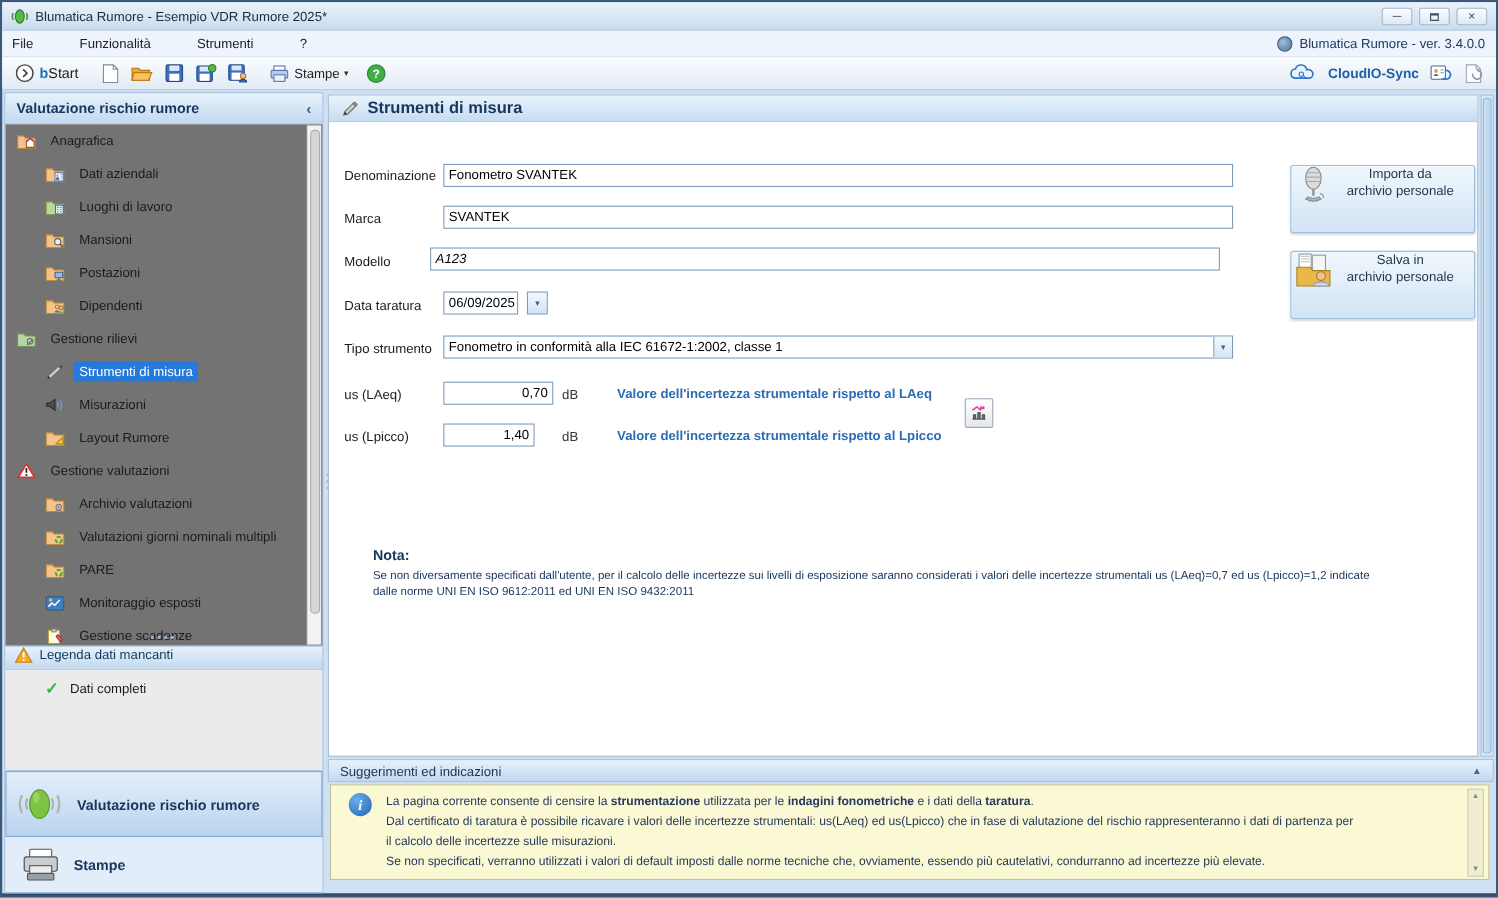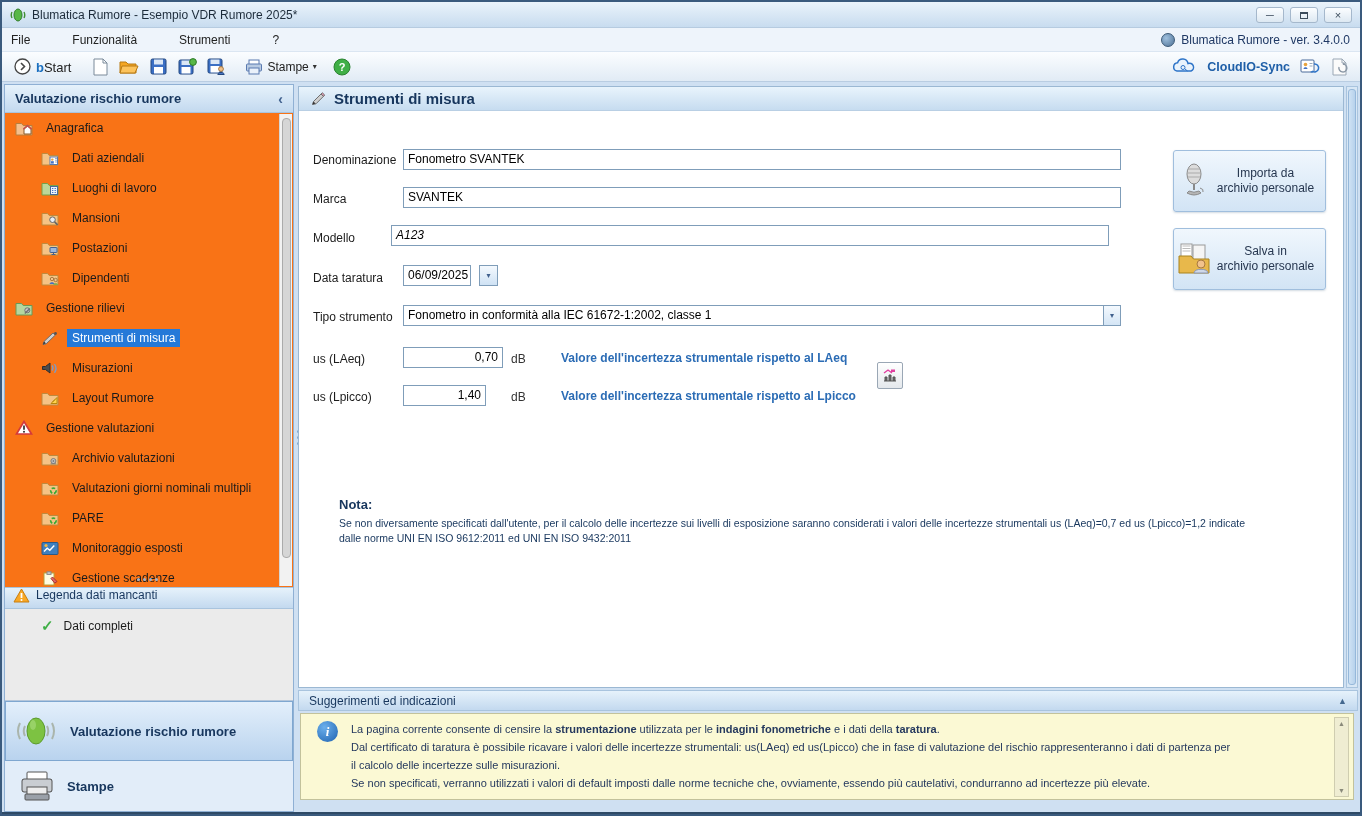--- a/index.html
+++ b/index.html
@@ -39,21 +39,21 @@
   .caret{font-size:8px;color:#333;}
   .tb-right{position:absolute;right:10px;display:flex;align-items:center;gap:10px;}
   .cloud-label{font-size:12.5px;font-weight:bold;color:#1f5fa8;}
 
   
   .sidebar{left:4px;top:84px;width:290px;height:728px;background:#fff;border:1px solid #8fb0d4;}
   .panel-hdr{height:28px;background:linear-gradient(#e6f2fb,#c3d9ef);border-bottom:1px solid #a9c4de;
              display:flex;align-items:center;padding:0 10px;}
   .panel-hdr .t{font-size:13px;font-weight:bold;color:#17365d;}
   .collapse{margin-left:auto;color:#41618e;font-size:14px;font-weight:bold;}
-  .tree{position:absolute;left:0;top:28px;width:288px;height:474px;background:#f97316;overflow:hidden;}
+  .tree{position:absolute;left:0;top:28px;width:288px;height:474px;background:#737373;overflow:hidden;}
   .tree-row{position:relative;height:30px;display:flex;align-items:center;}
   .tree-row .ic{width:20px;height:17px;display:flex;align-items:center;justify-content:center;flex:none;}
   .tree-row .lbl{font-size:12px;color:#1b1b1b;margin-left:7px;padding:2px 5px;white-space:nowrap;}
   .tree-row.sel .lbl{background:#2579d8;color:#fff;}
   .lvl0{padding-left:9px;} .lvl1{padding-left:35px;}
   .tree-sb{position:absolute;right:1px;top:29px;width:13px;height:472px;background:#f2f2f2;border-left:1px solid #d5d5d5;}
   .tree-sb .thumb{position:absolute;left:2px;top:4px;width:9px;height:440px;background:#d6d6d6;border:1px solid #ababab;border-radius:4px;}
   .h-grip{position:absolute;left:132px;top:493px;width:26px;height:4px;display:flex;gap:3px;}
   .h-grip i{width:3px;height:3px;background:#9fb4cc;border-radius:50%;}
   .v-grip{position:absolute;right:-7px;top:345px;display:flex;flex-direction:column;gap:3px;}
@@ -82,22 +82,22 @@
   .tb-right-align{text-align:right;}
   .combo-arrow{position:absolute;right:0;top:0;width:17px;height:19px;background:linear-gradient(#f4f9fe,#d4e5f5);
                border-left:1px solid #7f9db9;display:flex;align-items:center;justify-content:center;
                font-size:8px;color:#41618e;}
   .drop-btn{position:absolute;width:19px;height:21px;border:1px solid #7f9db9;background:linear-gradient(#f4f9fe,#cfe2f4);
             display:flex;align-items:center;justify-content:center;font-size:8px;color:#41618e;}
   .unit{position:absolute;font-size:12px;color:#333;}
   .hint{position:absolute;font-size:12px;font-weight:bold;color:#2b6cb5;white-space:nowrap;}
   .mini-btn{position:absolute;left:578px;top:251px;width:26px;height:27px;border:1px solid #9aa7b5;border-radius:2px;
             background:linear-gradient(#ffffff,#e4e8ec);display:flex;align-items:center;justify-content:center;}
-  .side-btn{position:absolute;left:874px;width:153px;height:62px;border:1px solid #a0bedd;border-radius:3px;
-            background:linear-gradient(#f0f7fd,#d2e4f5);display:flex;align-items:center;box-shadow:0 1px 2px rgba(80,110,140,.25);}
+  .side-btn{position:absolute;left:874px;width:168px;height:62px;border:1px solid #a0bedd;border-radius:3px;
+            background:linear-gradient(#f0f7fd,#d2e4f5);display:flex;align-items:flex-start;box-shadow:0 1px 2px rgba(80,110,140,.25);}
   .side-btn .txt{font-size:12px;color:#26364f;text-align:center;line-height:15px;flex:1;margin-right:8px;}
   .side-btn .ic{width:40px;display:flex;justify-content:center;}
   .nota-title{position:absolute;left:40px;top:386px;font-size:13px;font-weight:bold;color:#17365d;}
   .nota-line{position:absolute;left:40px;font-size:10.5px;color:#17365d;white-space:nowrap;}
 
   
   .scrollstrip{left:1346px;top:86px;width:12px;height:602px;background:#d8e7f5;border:1px solid #a9c4de;}
   .scrollstrip .thumb{position:absolute;left:1px;top:2px;width:8px;height:596px;background:linear-gradient(90deg,#cfe2f4,#b7d2ec);border:1px solid #96b8da;border-radius:3px;}
 
   

